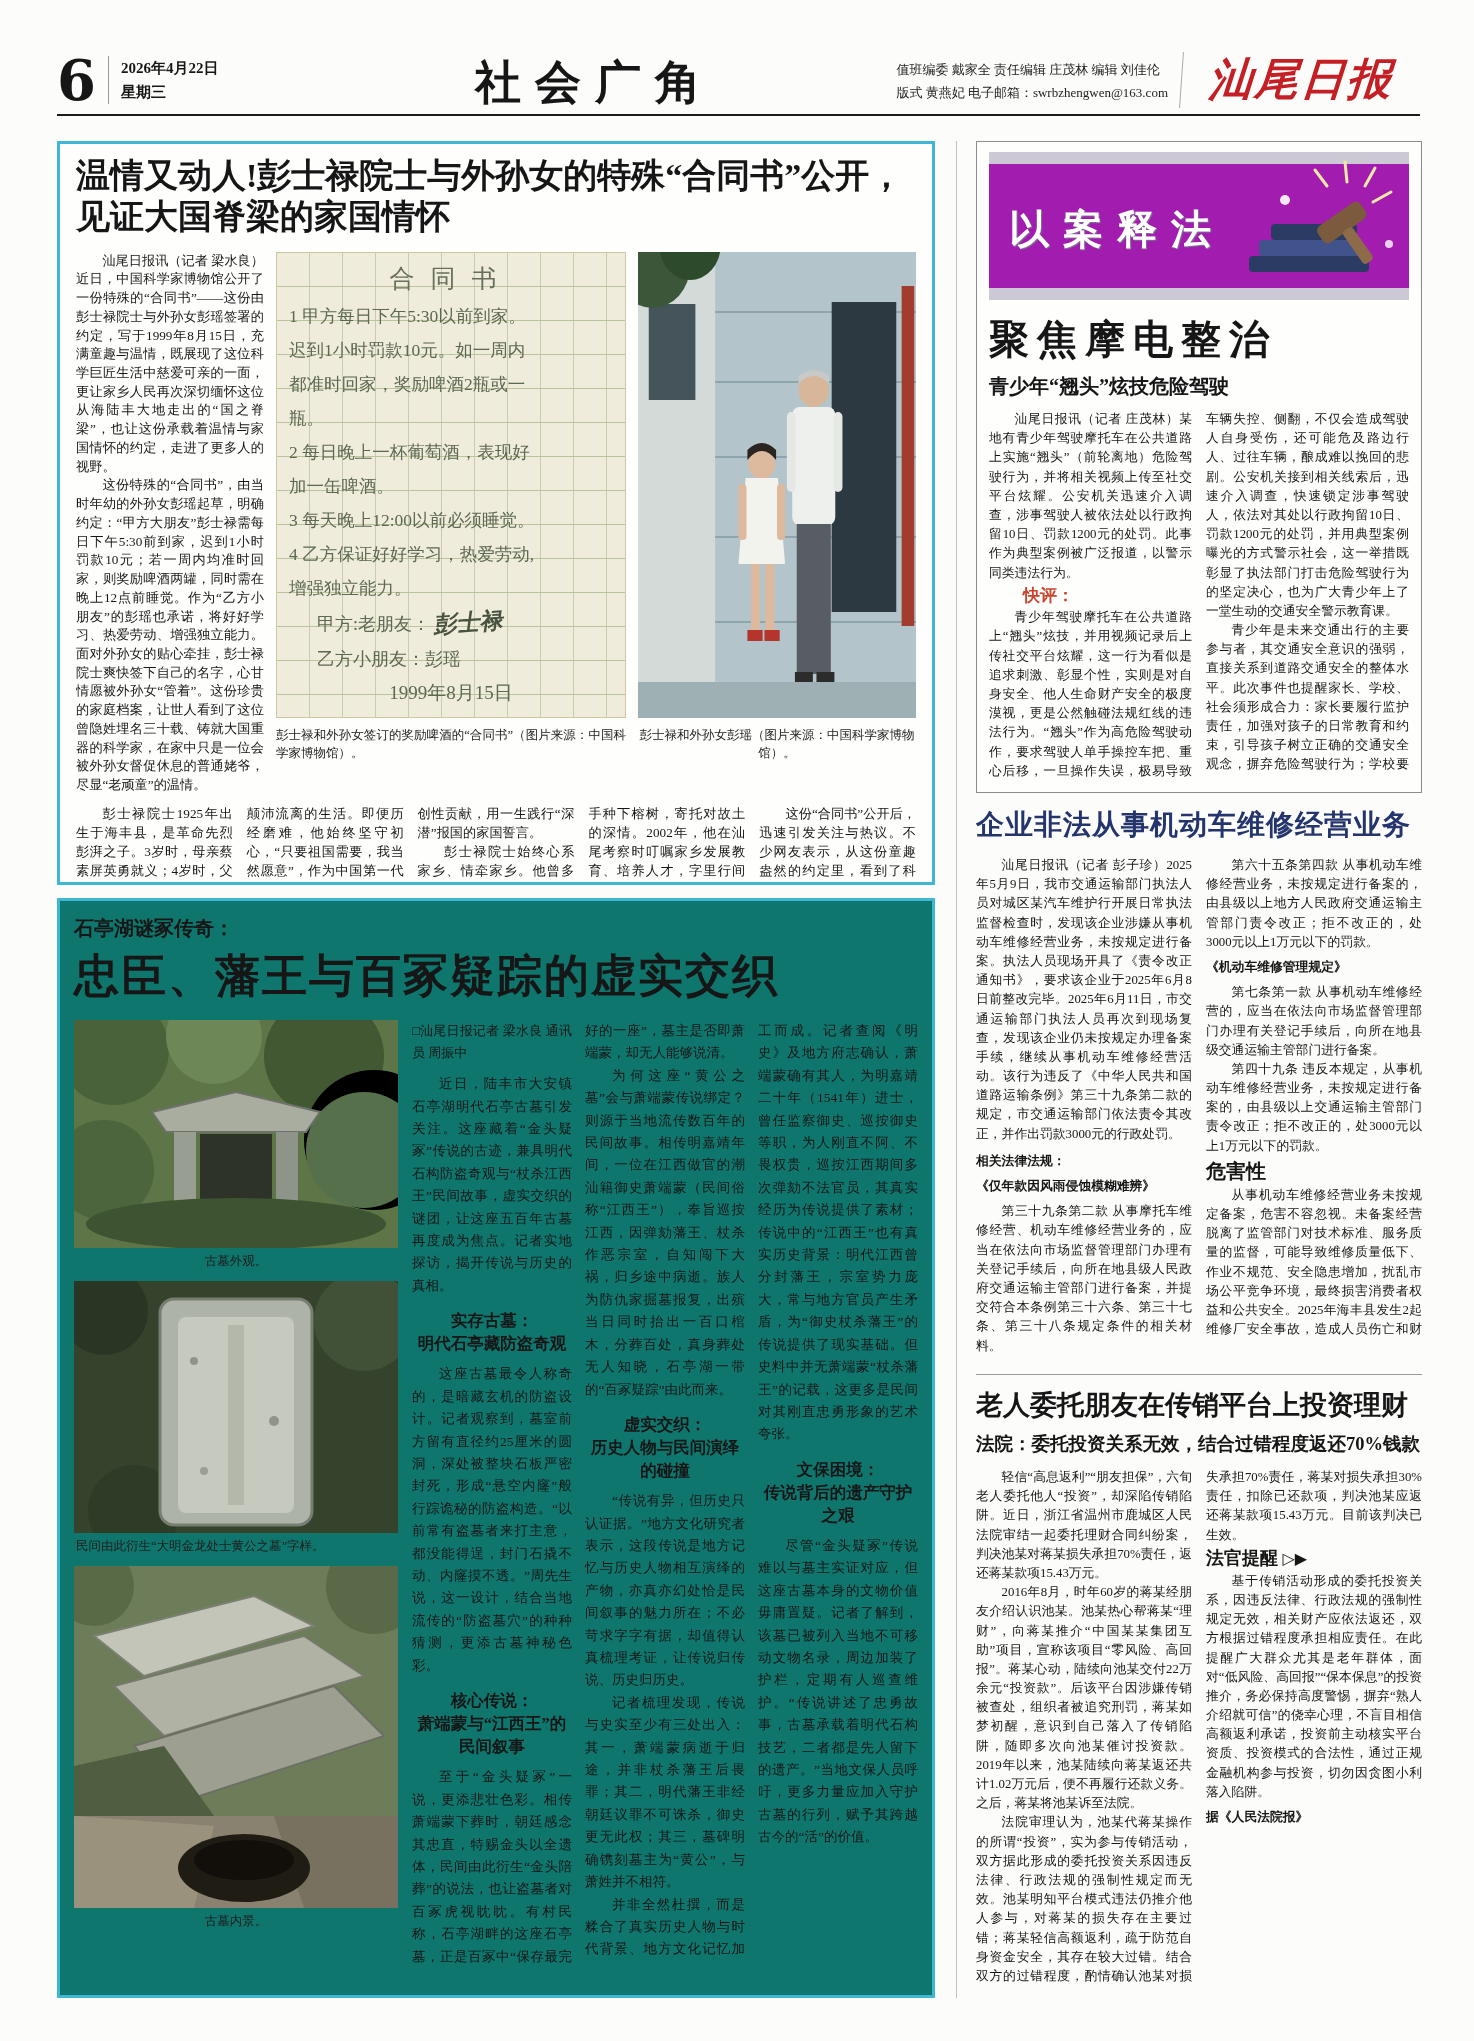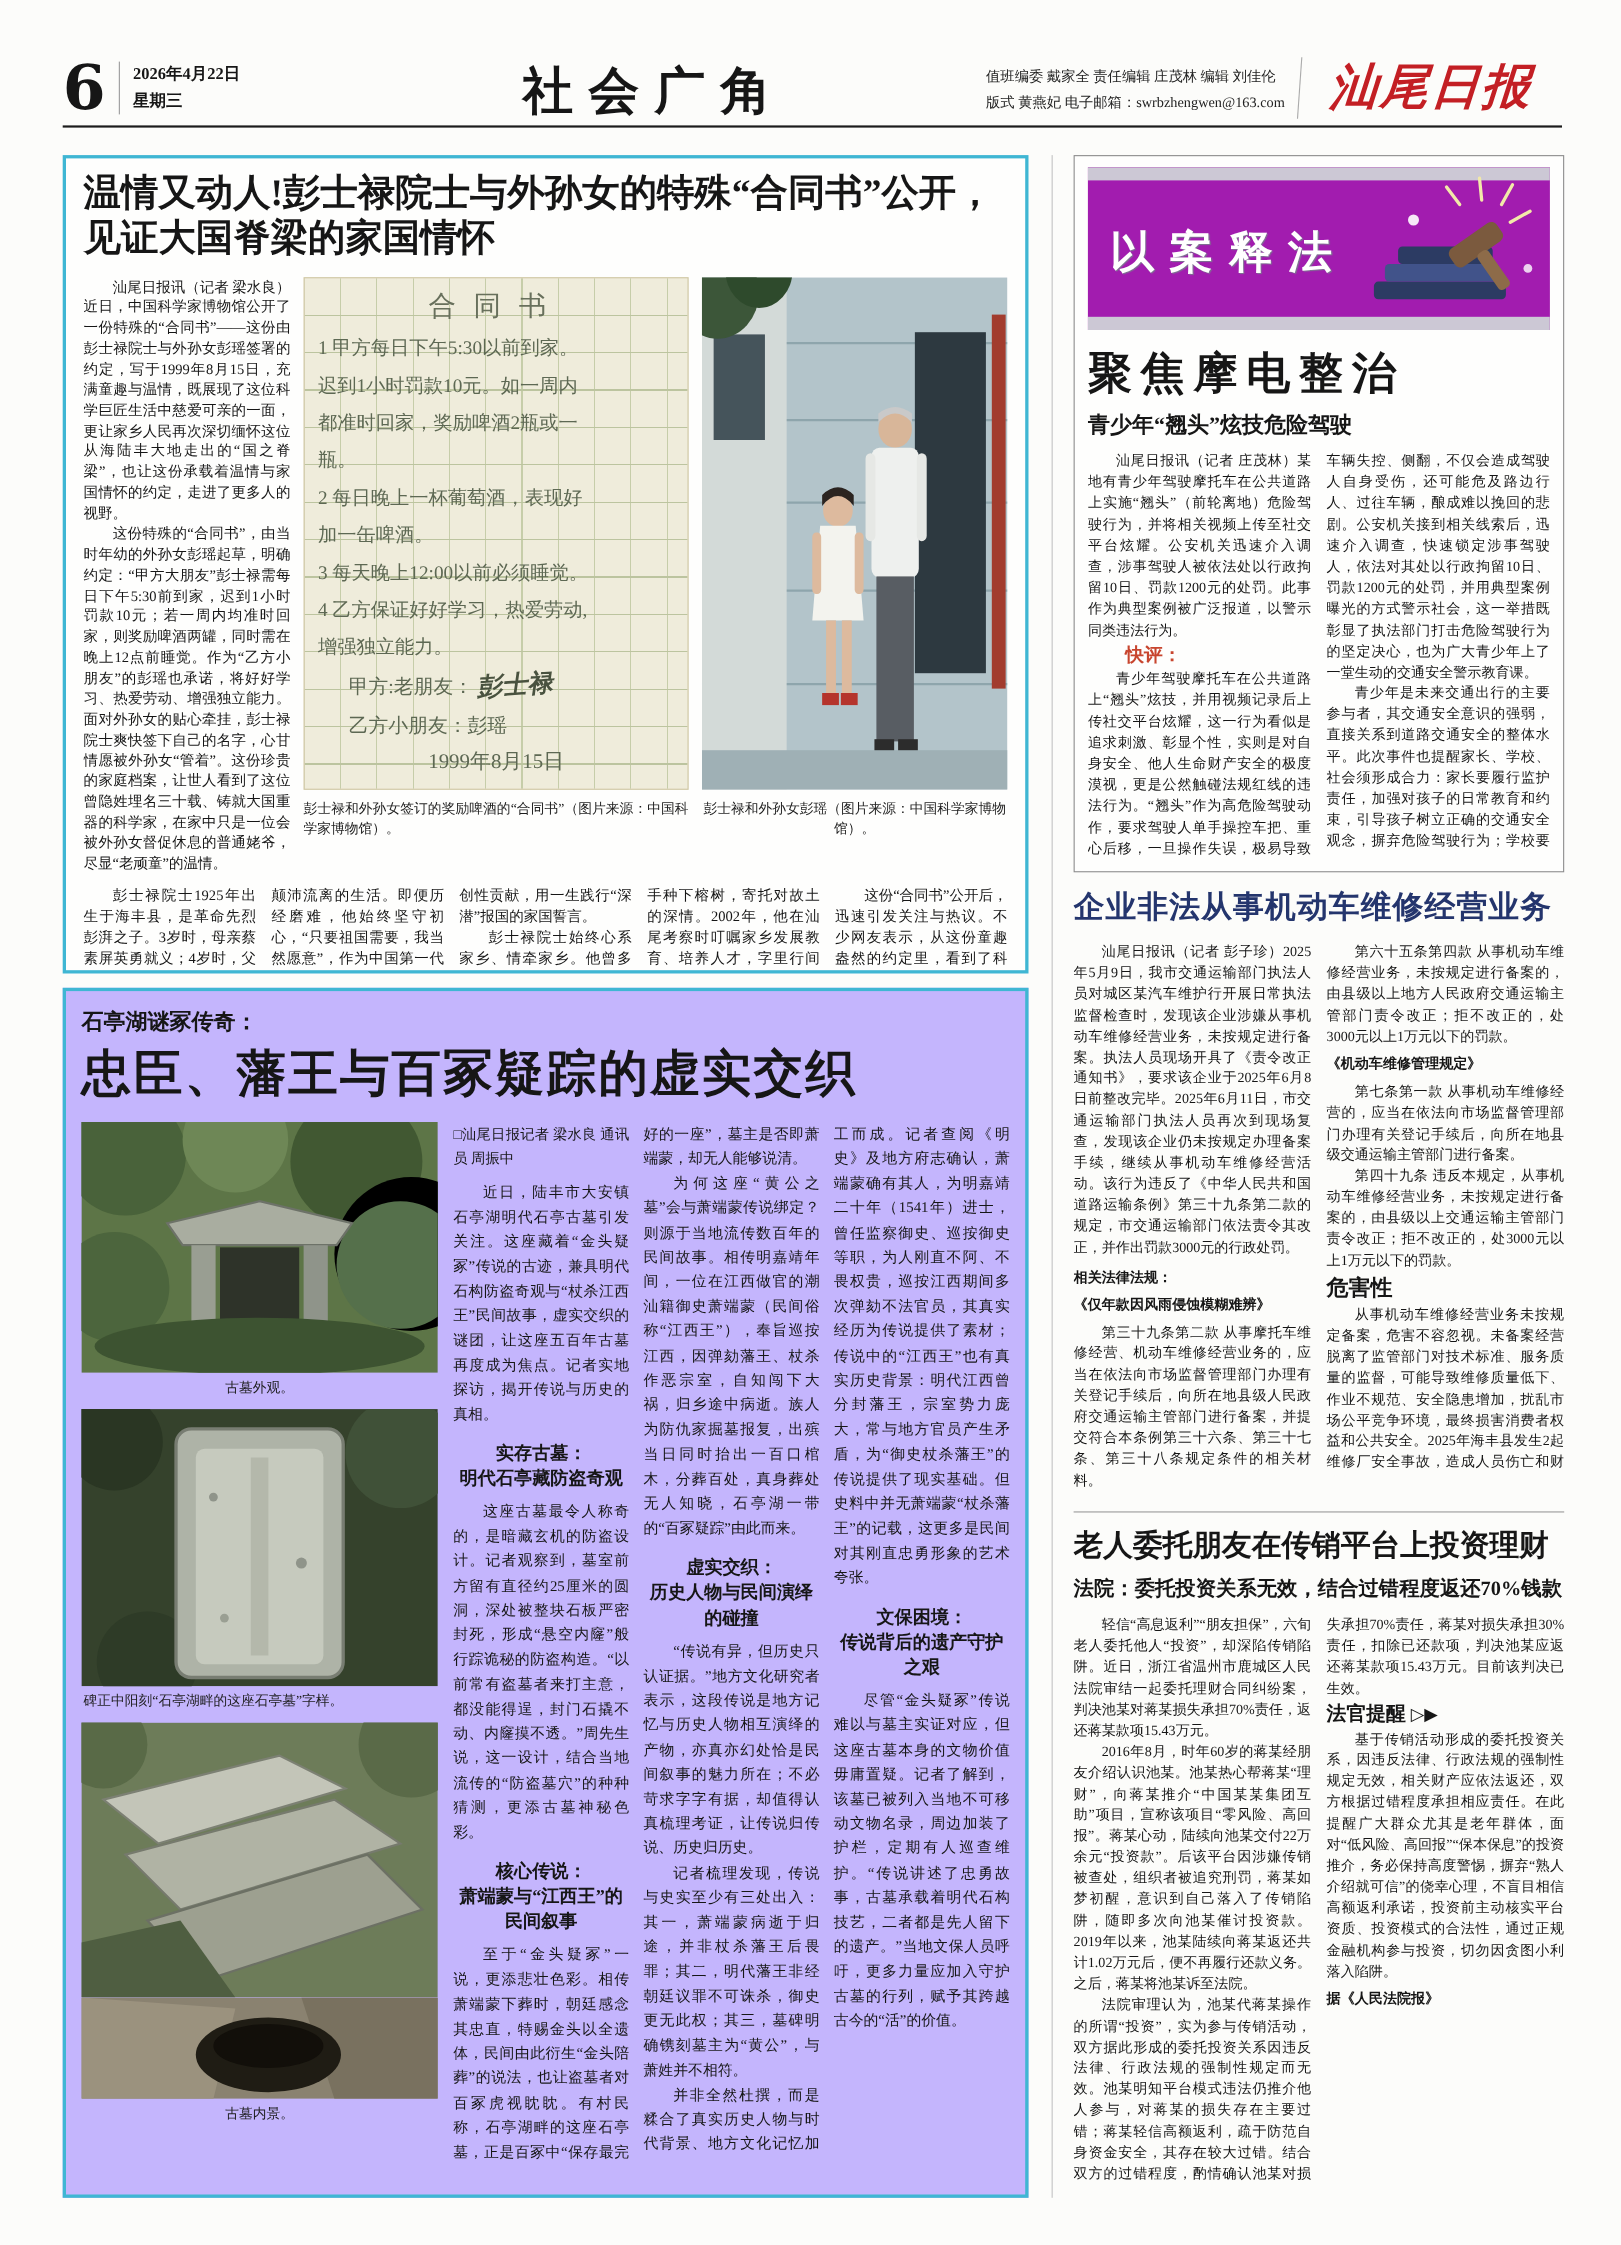--- a/index.html
+++ b/index.html
@@ -35,21 +35,21 @@
   .ct-line{height:34px;line-height:34px;font-size:17.5px;white-space:nowrap;overflow:hidden;}
   .ct-sig{height:36px;line-height:36px;font-size:18px;padding-left:28px;}
   .ct-name{display:inline-block;font-size:23px;transform:rotate(-4deg) skewX(-12deg);font-weight:bold;color:#49523f;}
   .ct-date{text-align:center;font-size:19px;height:32px;line-height:32px;}
   .ta-figp{flex:1;}
   .photo-frame{height:466px;overflow:hidden;}
   .ta-bottom{margin-top:8px;height:118px;column-count:5;column-gap:14px;column-fill:auto;overflow:hidden;
         font-size:13.2px;line-height:1.45;}
   
   .mid-article{position:absolute;left:57px;top:898px;width:878px;height:1100px;border:3px solid #3fb6d3;
-        background:#c4b5fd;box-sizing:border-box;padding:12px 14px;overflow:hidden;}
+        background:#0f766e;box-sizing:border-box;padding:12px 14px;overflow:hidden;}
   .ma-kicker{font-size:20px;font-weight:bold;margin:2px 0 4px;}
   .ma-head{font-size:45px;font-weight:bold;letter-spacing:2px;margin:0 0 14px;}
   .ma-row{display:flex;gap:14px;}
   .ma-photos{width:324px;}
   .ma-photos .cap{margin:4px 2px 10px;}
   .ma-text{flex:1;height:962px;column-count:3;column-gap:13px;column-fill:auto;overflow:hidden;
         font-size:13.5px;line-height:1.66;}
   .ma-byline{font-size:13px;margin-bottom:10px;text-align:justify;}
   .sec-h{text-align:center;font-weight:bold;font-size:16.5px;line-height:1.4;margin:12px 0 8px;break-inside:avoid;}
   
@@ -211,21 +211,21 @@
           <circle cx="30" cy="30" r="44" fill="#2a3623"></circle>
             <circle cx="290" cy="40" r="50" fill="#405138"></circle>
           <circle cx="60" cy="230" r="46" fill="#2e3b27"></circle>
           <rect x="86" y="18" width="152" height="226" rx="14" fill="#aeb3a7" stroke="#787d72" stroke-width="3"></rect>
           <rect x="104" y="36" width="116" height="196" rx="8" fill="#c6cabe"></rect>
           <rect x="154" y="44" width="16" height="180" fill="#b4b8ab"></rect>
           <circle cx="120" cy="80" r="4" fill="#8f948a"></circle>
             <circle cx="200" cy="140" r="5" fill="#8f948a"></circle>
           <circle cx="130" cy="190" r="4" fill="#9a9f93"></circle>
         </svg>
-        <div class="cap">碑正中阳刻“石亭湖畔的这座石亭墓”字样。</div>
+        <div class="cap">民间由此衍生“大明金龙处士黄公之墓”字样。</div>
         <svg width="100%" height="250" viewBox="0 0 324 250" preserveAspectRatio="none">
           <rect width="324" height="250" fill="#6d7c59"></rect>
           <circle cx="300" cy="20" r="48" fill="#5a6a48"></circle>
             <circle cx="20" cy="20" r="40" fill="#596a47"></circle>
           <polygon points="20,70 180,30 240,60 70,110" fill="#c3c5b8" stroke="#7c8073" stroke-width="2"></polygon>
           <polygon points="40,120 230,70 290,110 90,170" fill="#b0b3a4" stroke="#767a6d" stroke-width="2"></polygon>
           <polygon points="60,180 260,120 310,170 110,235" fill="#9da090" stroke="#6c7064" stroke-width="2"></polygon>
           <polygon points="0,200 90,180 140,250 0,250" fill="#4f5e41"></polygon>
         </svg>
         <svg width="100%" height="92" viewBox="0 0 324 92" preserveAspectRatio="none">

